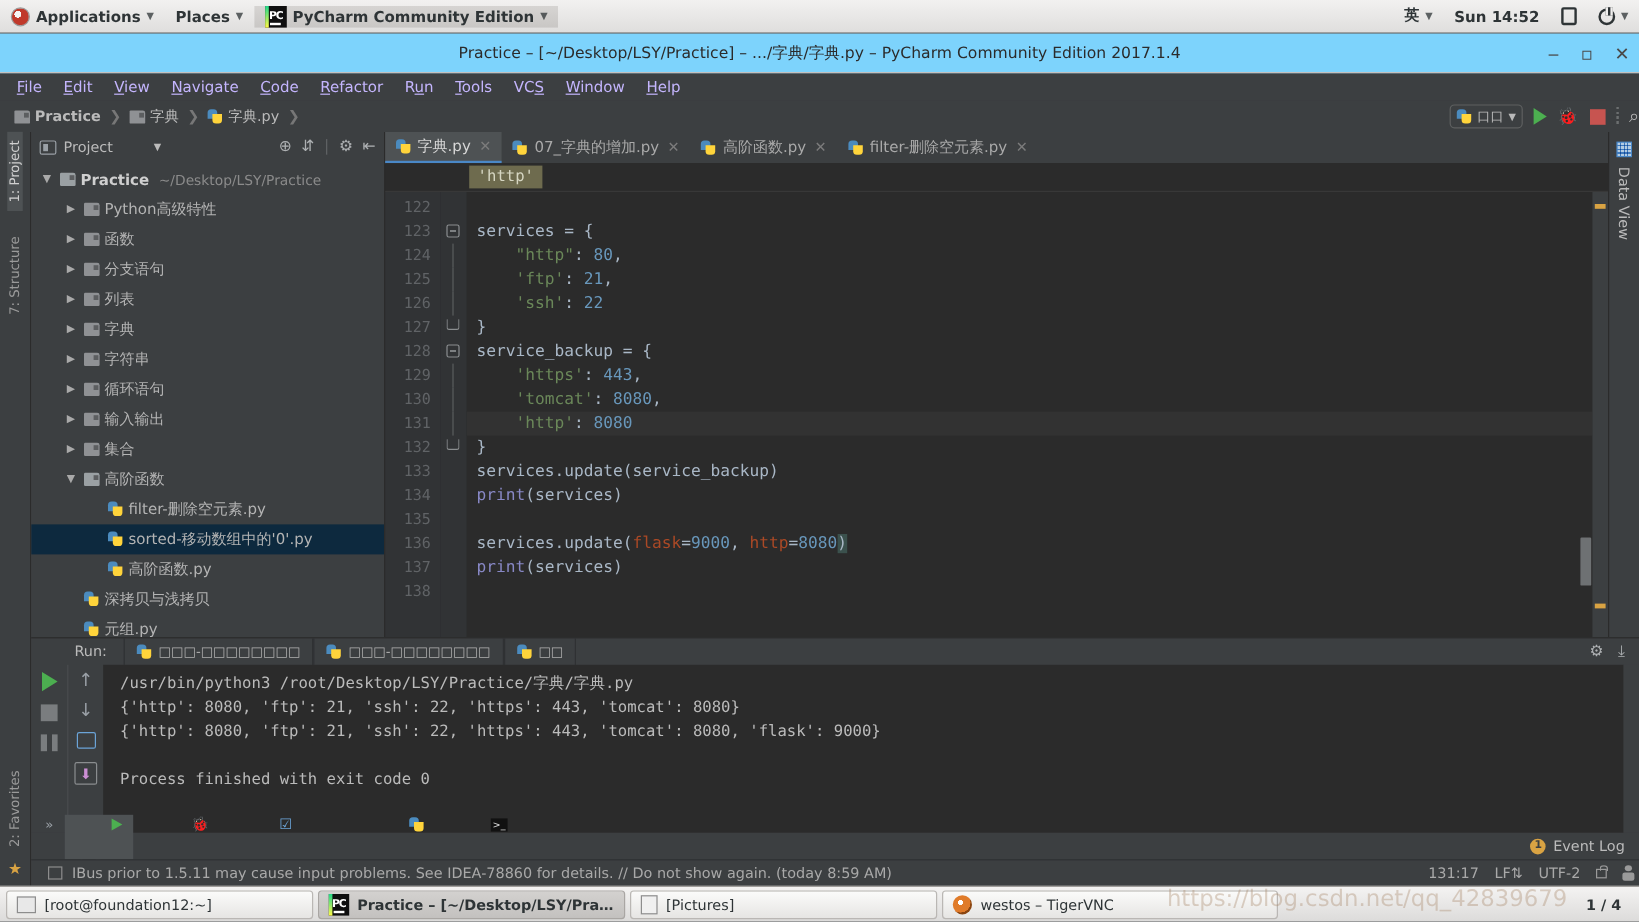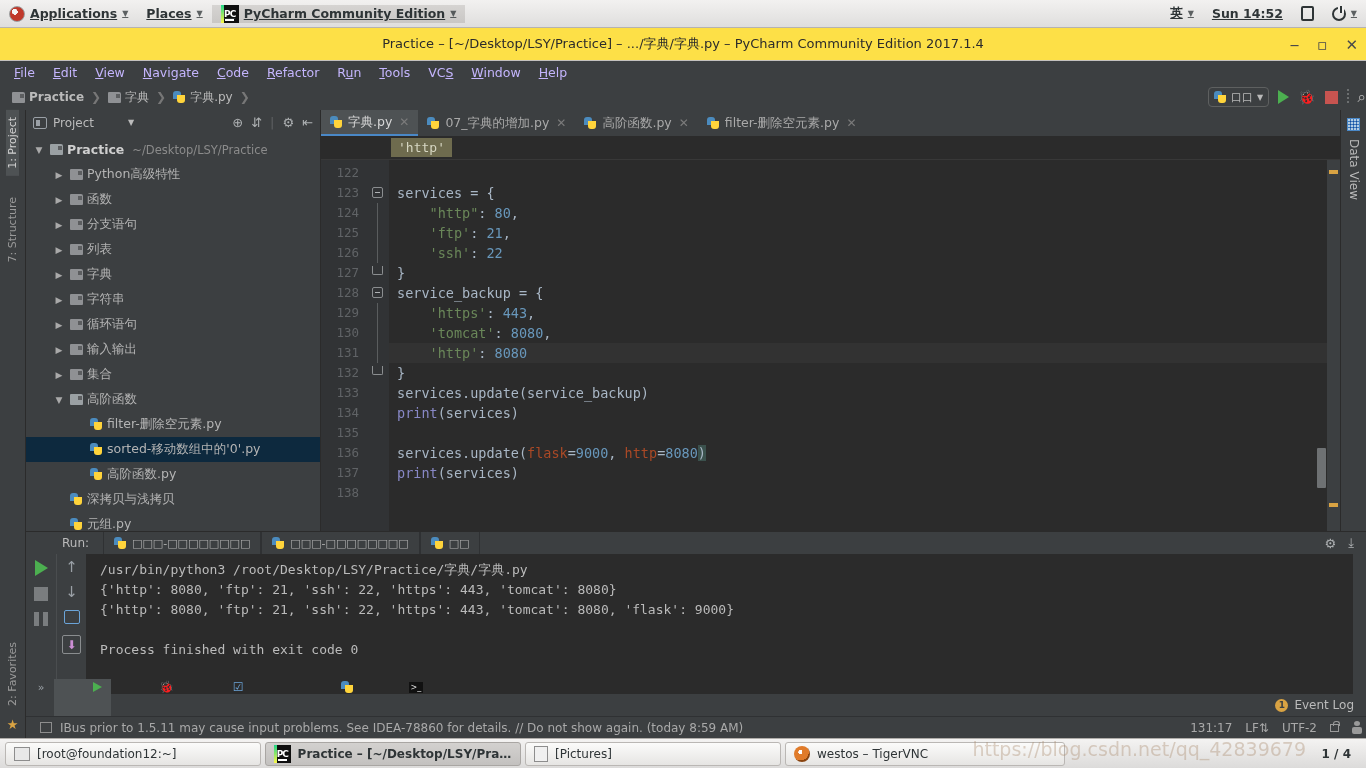--- a/index.html
+++ b/index.html
@@ -12,21 +12,21 @@
   }
 
   
   #gnome-panel {
     position: absolute; top: 0; left: 0; width: 1366px; height: 28px;
     background: linear-gradient(to bottom, #f2f1f0, #dfdedd);
     border-bottom: 1px solid #b6b3b0;
     display: flex; align-items: center;
     font-size: 12.5px; color: #2e3436; font-weight: bold;
   }
-  .gp-item { display:flex; align-items:center; gap:5px; padding: 0 9px; height: 18px; text-decoration: underline; }
+  .gp-item { display:flex; align-items:center; gap:5px; padding: 0 9px; height: 18px; }
   .gp-item.active-app { background: linear-gradient(to bottom,#d6d4d2,#c9c7c5); }
   .gp-caret { font-size: 8px; opacity: .75; }
   .gnome-logo {
     width: 16px; height: 16px; border-radius: 50%;
     background: radial-gradient(circle at 35% 35%, #f5f5f5 0 22%, #c0392b 23% 100%);
     border: 1px solid #9b9b9b;
   }
   .pc-logo {
     width: 18px; height: 18px; position: relative; background:#0f0f0f;
     font-size: 9px; color: #fff; font-weight: bold;
@@ -46,21 +46,21 @@
   .gp-power::after { content:""; position:absolute; left:4px; top:-3px; width:2px; height:7px; background:#2e3436;
     border-left:2px solid #f0efee; border-right:2px solid #f0efee; }
 
   
   #pycharm {
     position: absolute; top: 28px; left: 0; width: 1366px; height: 710px;
     background: #3c3f41; color: #bbbbbb;
     display: flex; flex-direction: column;
   }
   #title-bar {
-    height: 33px; background: #fde047; color: #2b2b2b;
+    height: 33px; background: #7dd3fc; color: #2b2b2b;
     display: flex; align-items: center; justify-content: center;
     font-size: 13px; position: relative; border-bottom: 1px solid #c4c1be;
   }
   #title-bar .wbtns { position: absolute; right: 8px; top: 0; height: 33px; display: flex; align-items: center; gap: 18px; font-size: 15px; color:#4a4a4a; }
 
   #menu-bar { height: 23px; background: #3c3f41; display: flex; align-items: center; padding-left: 6px; gap: 2px; }
   .menu-item { padding: 2px 8px; font-size: 12.5px; color: #c4b5fd; }
   .menu-item u { text-decoration: underline; }
 
   #nav-bar { height: 26px; background: #3c3f41; display: flex; align-items: center; padding-left: 8px; gap: 0; }

